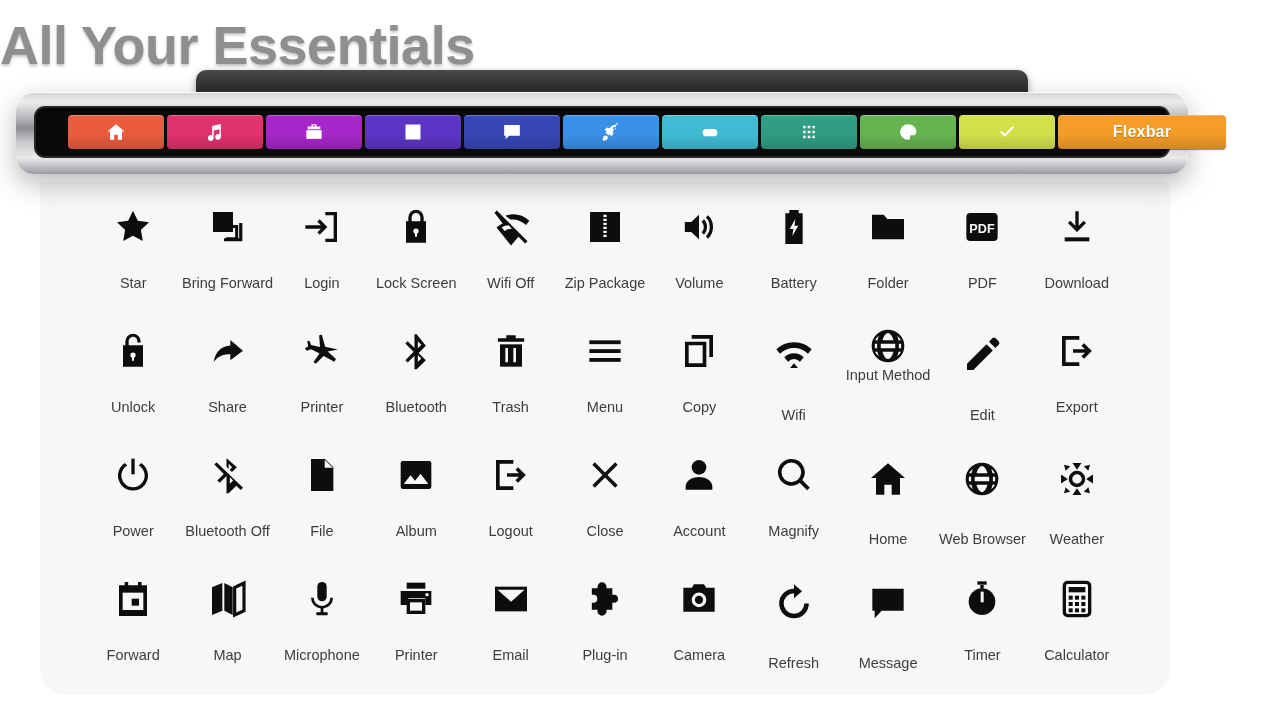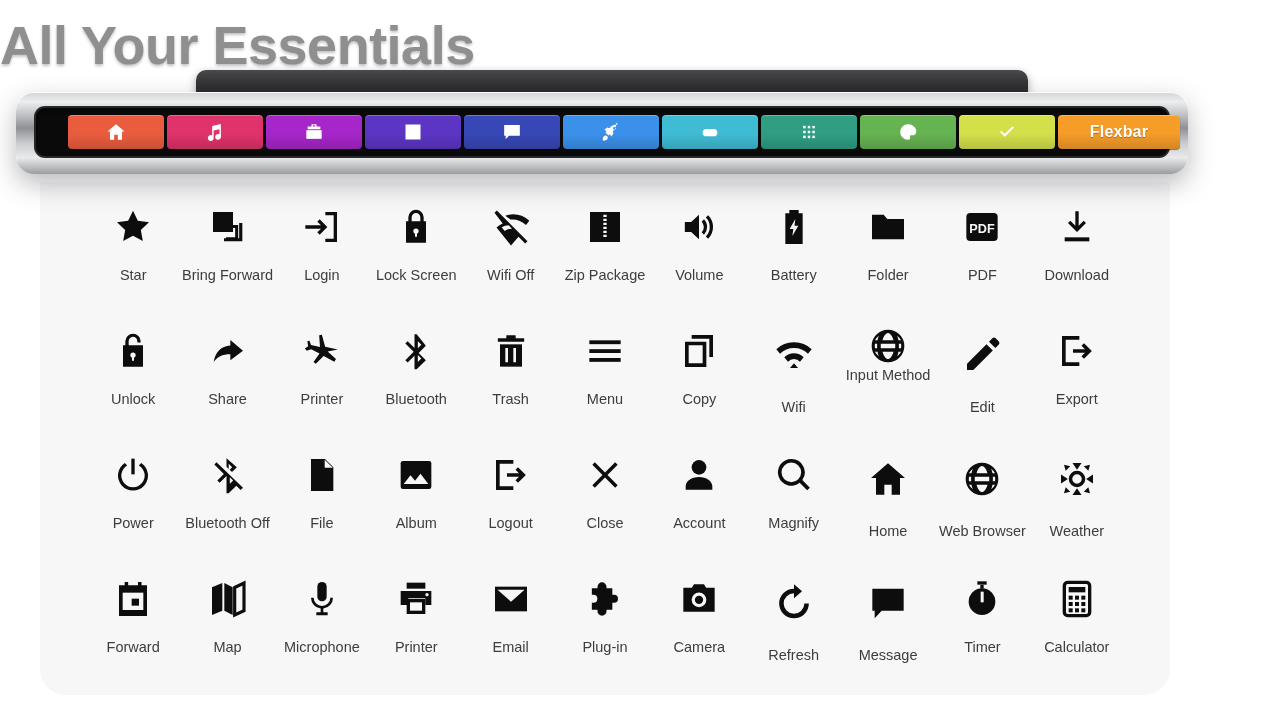--- a/index.html
+++ b/index.html
@@ -145,21 +145,21 @@
   }
   .icon-glyph {
     height: 62px;
     display: flex;
     align-items: center;
     justify-content: center;
     color: #0d0d0d;
   }
   .icon-glyph svg { display: block; }
   .icon-label {
-    margin-top: 10px;
+    margin-top: 18px;
     font-family: "Liberation Sans", sans-serif;
     font-size: 14.5px;
     color: #3d3d40;
     text-align: center;
     white-space: nowrap;
     line-height: 1.1;
   }
   
   .nudge-up   .icon-glyph { height: 52px; }
   .nudge-up   .icon-label { margin-top: -4px; }
@@ -257,21 +257,21 @@
             </svg>
           </span>
         </div>
         <div class="fb-key" style="width: 96px; background: linear-gradient(rgb(212, 224, 74) 0%, rgb(212, 224, 74) 55%, rgba(0, 0, 0, 0.14) 100%), rgb(212, 224, 74);">
           <span>
             <svg viewBox="0 0 24 24" width="20" height="20" fill="#ffffff" aria-hidden="true">
               <path d="M9.3 17.6L3.6 12l1.6-1.6 4.1 4.1L18.8 5l1.6 1.6z"></path>
             </svg>
           </span>
         </div>
-        <div class="fb-key" style="width: 122px; background: linear-gradient(rgb(245, 156, 41) 0%, rgb(245, 156, 41) 55%, rgba(0, 0, 0, 0.14) 100%), rgb(245, 156, 41);">
+        <div class="fb-key" style="width: 168px; background: linear-gradient(rgb(245, 156, 41) 0%, rgb(245, 156, 41) 55%, rgba(0, 0, 0, 0.14) 100%), rgb(245, 156, 41);">
           <span class="fb-key-text">Flexbar</span>
         </div>
       </div>
   </div>
 </div>
 
 <div id="icon-panel">
     <div class="icon-row">
       <div class="icon-cell">
         <div class="icon-glyph">

